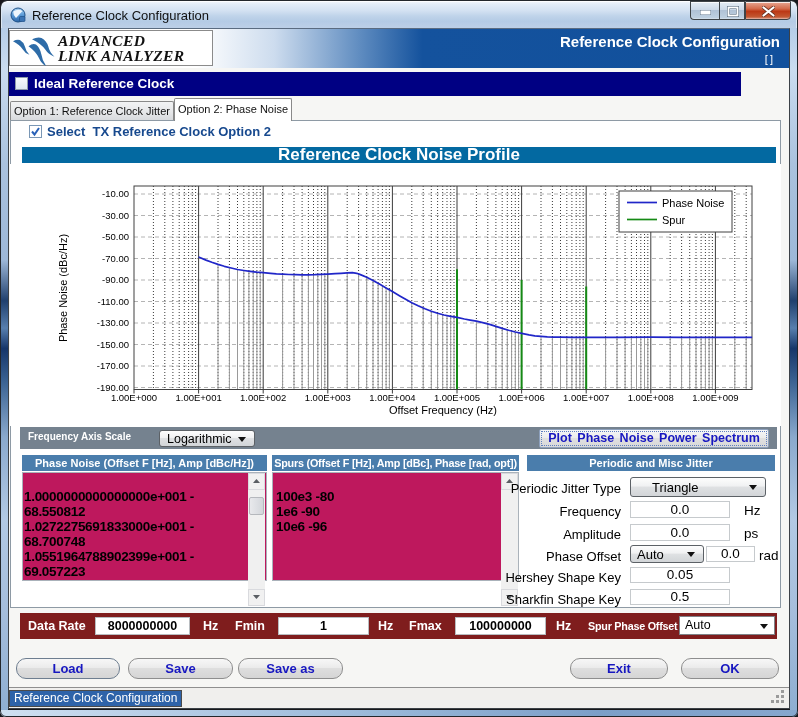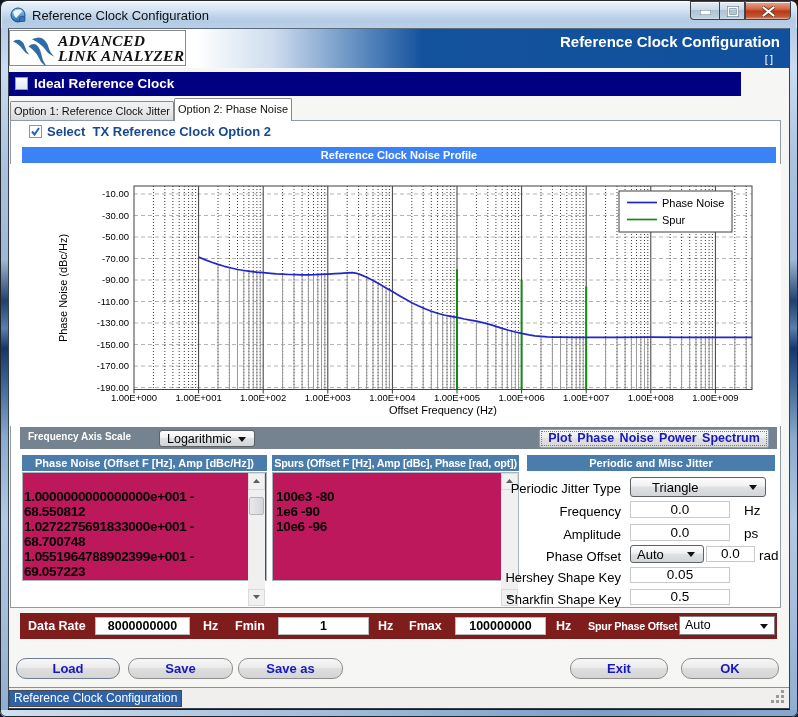--- a/index.html
+++ b/index.html
@@ -31,21 +31,21 @@
   box-shadow:inset 0 1px 0 rgba(255,255,255,.8), inset 0 -1px 0 rgba(255,255,255,.25); }
 #cap-min { left:0; width:29px; border-radius:0 0 0 4px; border-right:none;
   background:linear-gradient(180deg,#e5edf5 0%,#ccd9e8 45%,#b0c2d6 50%,#c0d2e2 100%); }
 #cap-max { left:29px; width:26px;
   background:linear-gradient(180deg,#e5edf5 0%,#ccd9e8 45%,#b0c2d6 50%,#c0d2e2 100%); }
 #cap-close { left:55px; width:46px; border-radius:0 0 4px 0;
   background:linear-gradient(180deg,#e8a793 0%,#d46a4a 40%,#bc3815 55%,#c2552f 85%,#d8917a 100%); }
 
 #band { position:absolute; left:0px; top:0px; width:780px; height:39px;
   background:linear-gradient(90deg,#ffffff 0%,#ffffff 24%,#cddcee 34%,#5f8cc0 45%,#14529d 53%,#11509c 100%); }
-#logobox { position:absolute; left:0px; top:1px; width:177px; height:36px;
+#logobox { position:absolute; left:0px; top:1px; width:204px; height:36px;
   background:#fff; border:1px solid #8b8b8b; }
 #logotext { position:absolute; left:48px; top:3px; font-family:"Liberation Serif", serif;
   font-weight:bold; font-style:italic; font-size:15.5px; line-height:14.5px;
   color:#111; letter-spacing:.4px; }
 #bandtitle { position:absolute; right:9px; top:4px; color:#fff; font-weight:bold; font-size:15px; }
 #bandsub { position:absolute; right:16px; top:24px; color:#fff; font-size:11px; }
 
 #idealbar { position:absolute; left:0px; top:43px; width:732px; height:24px; background:#000083; }
 #idealbar .cb { position:absolute; left:6px; top:5px; }
 #idealbar span.t { position:absolute; left:25px; top:4px; color:#fff; font-weight:bold; font-size:13.5px; }
@@ -56,21 +56,21 @@
   border:1px solid #898989; border-bottom:none; border-radius:2px 2px 0 0; }
 #tab1 { left:1px; top:72px; width:164px; height:19px; line-height:19px;
   background:linear-gradient(180deg,#f2f3f4,#e5e6e8 60%,#d8dadd); }
 #tab2 { left:165px; top:69px; width:118px; height:23px; line-height:21px; background:#ffffff; z-index:3; }
 #pane { position:absolute; left:1px; top:91px; width:771px; height:488px;
   background:#ffffff; border:1px solid #8e9aa5; z-index:2; }
 
 #selrow-cb { position:absolute; left:18px; top:4px; }
 #selrow-t { position:absolute; left:36px; top:3px; color:#17498e; font-weight:bold; font-size:13px; }
 #profilebar { position:absolute; left:11px; top:26px; width:754px; height:16px;
-  background:#3b82f6; color:#fff; font-weight:bold; font-size:11px;
+  background:#0369a1; color:#fff; font-weight:bold; font-size:17px;
   text-align:center; line-height:16px; }
 #chart { position:absolute; left:-1px; top:43px; width:771px; height:262px; }
 
 #freqbar { position:absolute; left:9px; top:306px; width:757px; height:22px; background:#75828f; }
 #freqbar .lbl { position:absolute; left:8px; top:4px; color:#fff; font-weight:bold; font-size:10px; }
 .combo7 { position:absolute; border:1px solid #5c6166; border-radius:3px;
   background:linear-gradient(180deg,#fdfdfd 0%,#f0f1f2 45%,#dfe1e3 50%,#d2d5d8 100%);
   font-size:13px; color:#000; }
 .combo7 .arr { position:absolute; right:8px; top:50%; margin-top:-2px; width:0; height:0;
   border-left:4.5px solid transparent; border-right:4.5px solid transparent; border-top:5px solid #111; }

